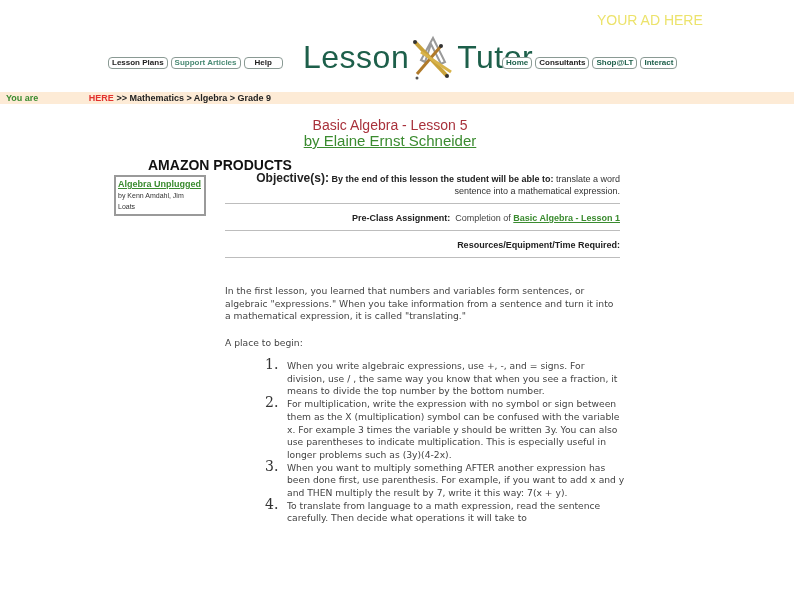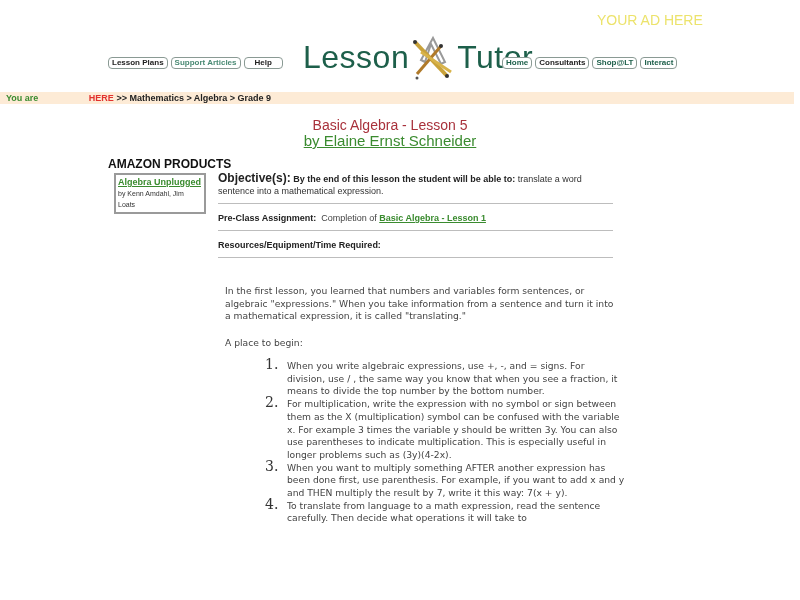--- a/index.html
+++ b/index.html
@@ -22,25 +22,25 @@
   .breadcrumb { position:absolute; left:0; top:92px; width:794px; height:12px; background:#fdebd6; font-size:9px; font-weight:bold; line-height:12px; padding-left:6px; box-sizing:border-box; }
   .bc-you { color:#3a8b2f; }
   .bc-here { color:#e2322d;margin-left:48px; }
   .bc-path { color:#222; }
 
   .title { position:absolute; left:0; width:780px; text-align:center; }
   .title-main { top:117px; font-size:14px; color:#a8313b; }
   .title-author { top:132px; font-size:15px; color:#3a8b2f; text-decoration:underline; cursor:pointer; }
 
   .amazon { position:absolute; left:108px; top:157px; }
-  .amazon-head { font-size:12px; font-weight:bold; color:#111; }
+  .amazon-head { font-size:14px; font-weight:bold; color:#111;margin-left:40px; }
   .amazon-box { margin-left:6px; margin-top:2px; width:92px; border:2px solid #9a9a9a; padding:2px; box-sizing:border-box; font-size:7px; line-height:11px; color:#333; background:#fff; }
   .amazon-link { color:#3a8b2f; font-weight:bold; font-size:9px; text-decoration:underline; cursor:pointer; }
 
-  .content { position:absolute; left:218px; top:172px; width:395px; }
+  .content { position:absolute; left:225px; top:172px; width:395px;text-align:right; }
   .objective { font-size:9px; color:#333; line-height:12px; }
   .obj-label { font-size:12px; font-weight:bold; color:#222; }
   .obj-bold { font-weight:bold; color:#222; }
   .hr { height:0; border-top:1px solid #bdbdbd; margin:6px 0 8px 0; }
   .row { font-size:9px; line-height:12px; color:#444; }
   .row b { color:#222; }
   .link { color:#3a8b2f; font-weight:bold; text-decoration:underline; cursor:pointer; }
 
   .body-text { position:absolute; left:225px; width:395px; font-family:"DejaVu Sans", sans-serif; font-size:9.2px; line-height:12.7px; color:#444; }
   .intro { top:285px; }

